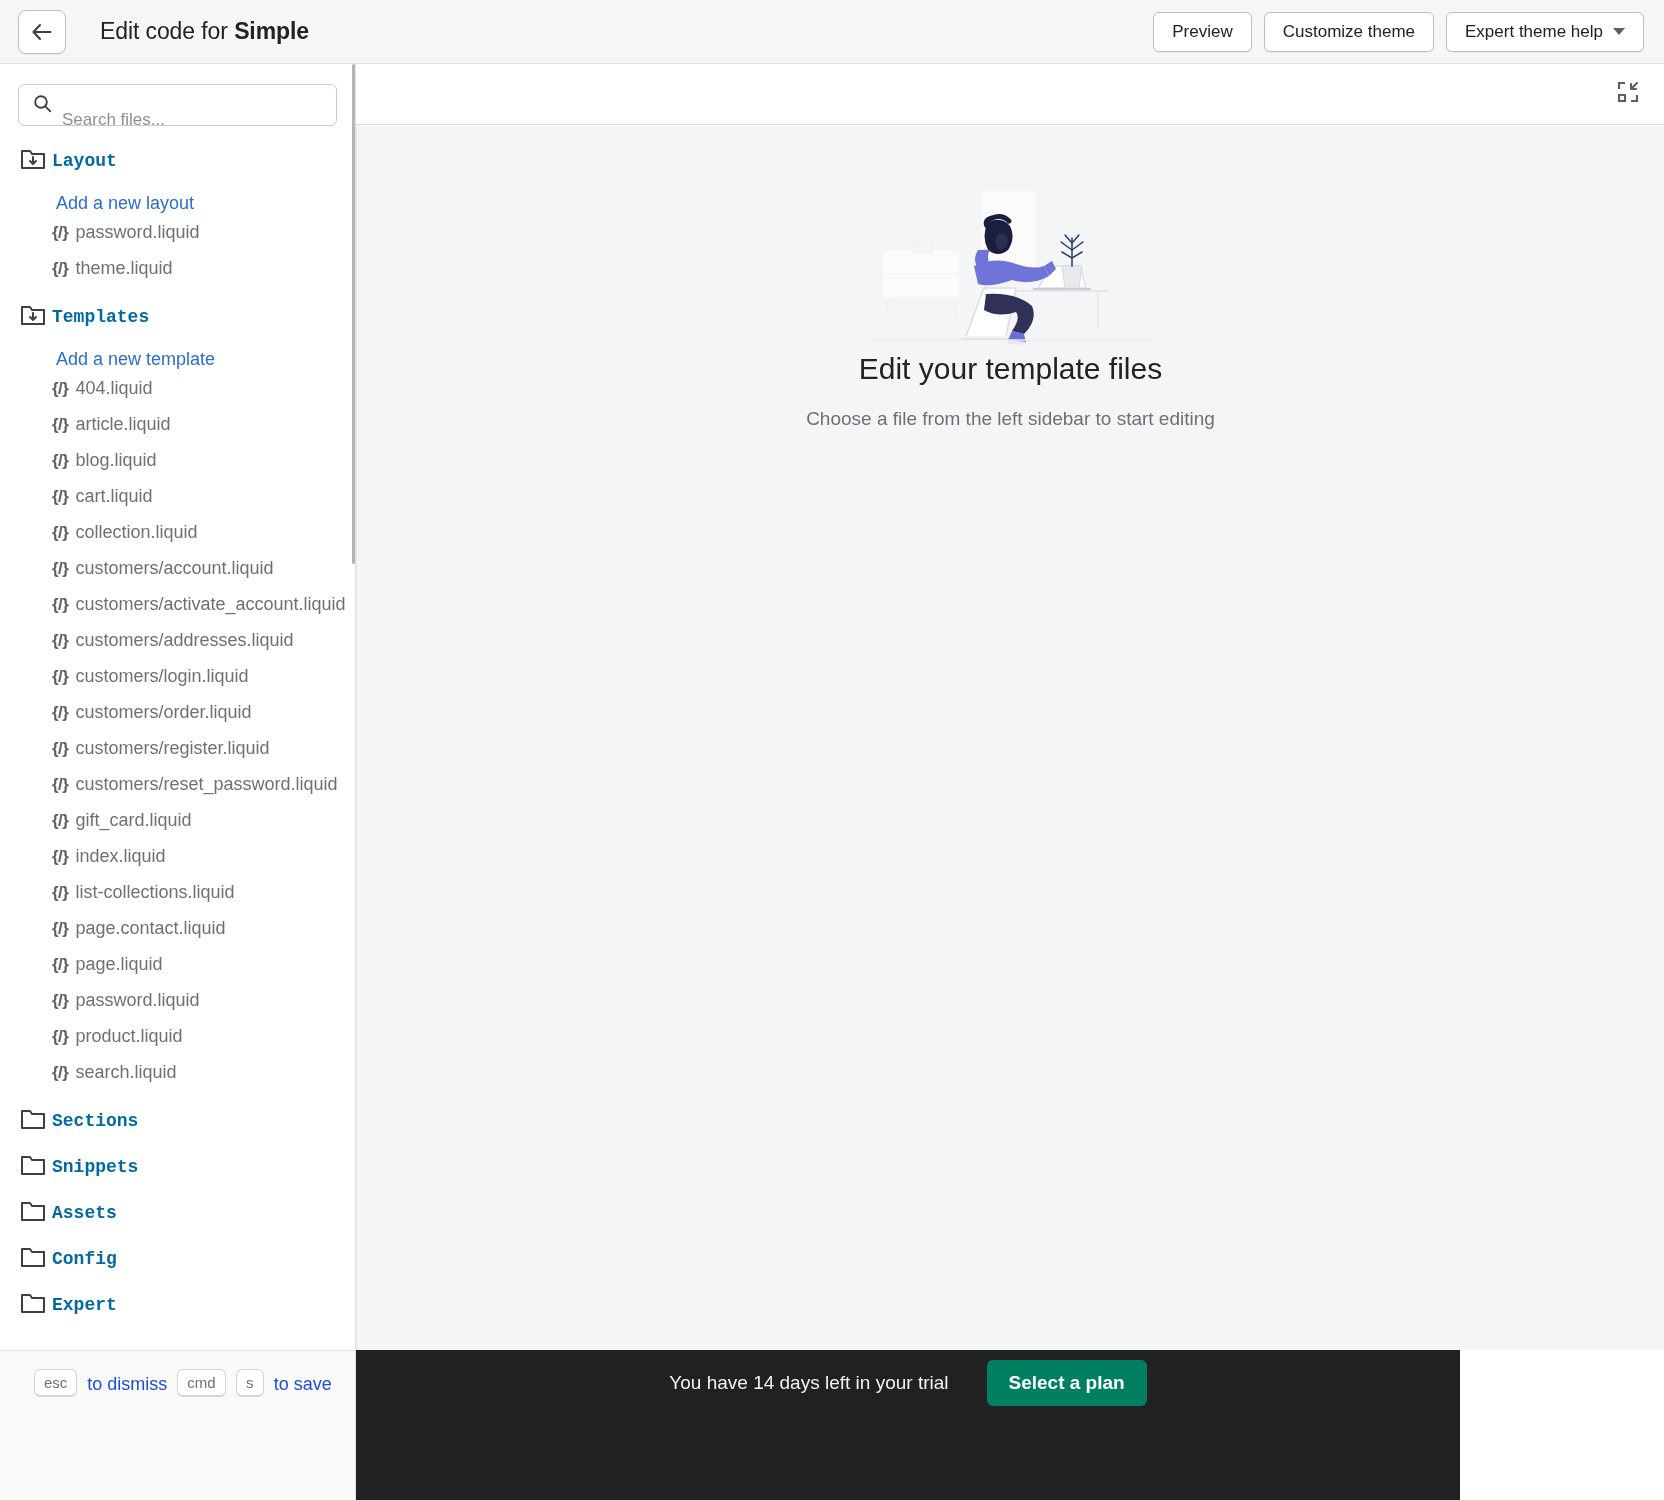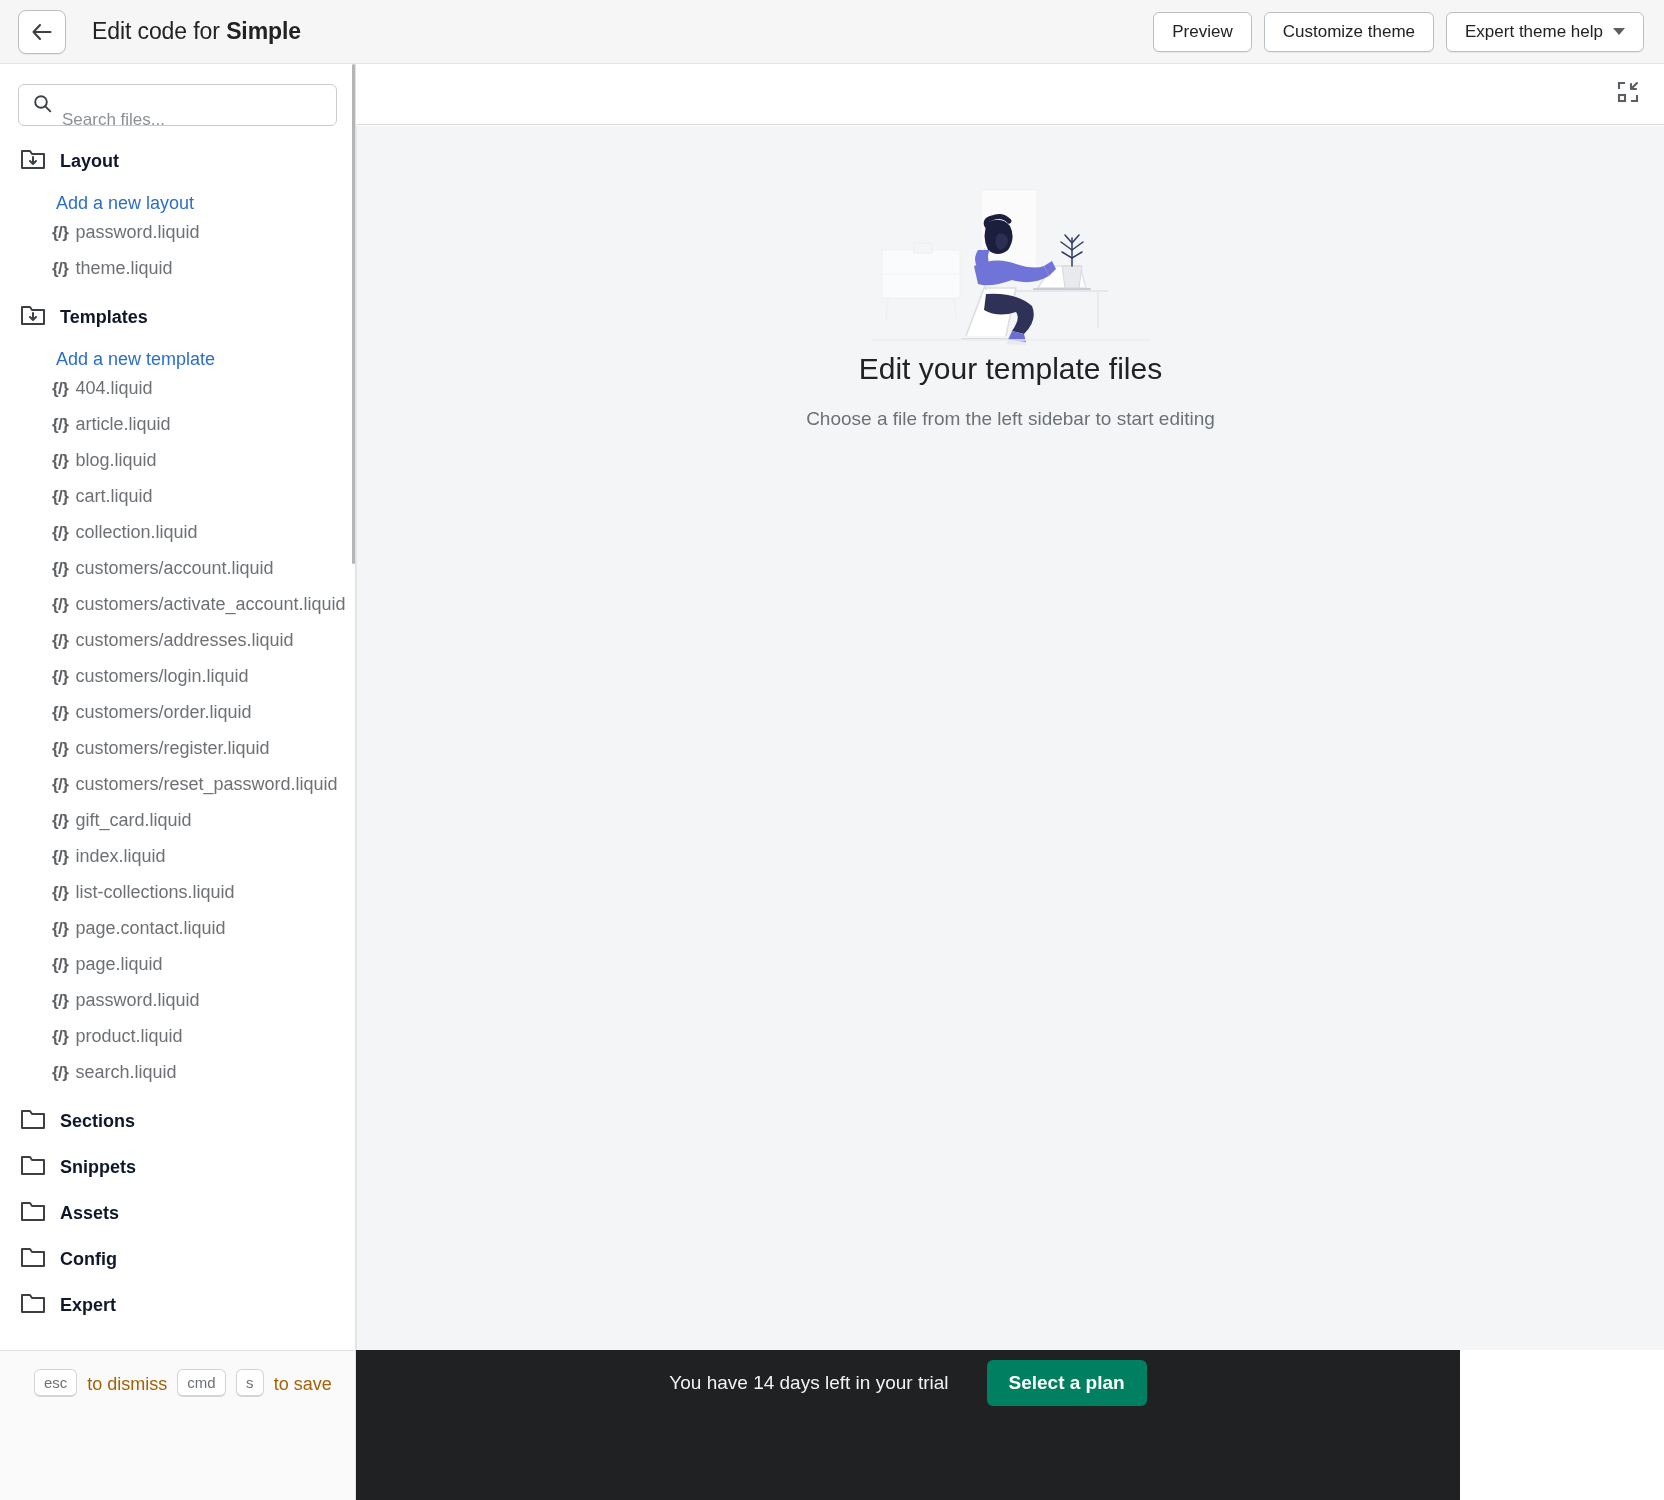--- a/index.html
+++ b/index.html
@@ -23,21 +23,21 @@
     width: 48px; height: 44px;
     background: #ffffff;
     border: 1px solid #babfc3;
     border-radius: 8px;
     display: flex; align-items: center; justify-content: center;
     box-shadow: 0 1px 0 rgba(0,0,0,0.05);
     cursor: pointer;
   }
   .back-btn svg { display:block; }
   .topbar-title {
-    margin-left: 26px;
+    margin-left: 34px;
     font-size: 23px;
     color: #202223;
     letter-spacing: -0.1px;
     white-space: nowrap;
   }
   .topbar-title b { font-weight: 700; }
   .topbar-actions {
     margin-left: auto; margin-right: 20px;
     display: flex; align-items: flex-end; gap: 12px;
   }
@@ -91,22 +91,22 @@
   .search-box input::placeholder { color: #8c9196; }
 
   .tree { padding: 4px 0 0 0; }
   .folder-row {
     display: flex; align-items: center;
     height: 46px;
     padding-left: 20px;
     cursor: pointer;
   }
   .folder-row .fname {
-    margin-left: 14px;
-    font-size: 18px; font-weight: 700; color: #0f172a;
+    margin-left: 6px;
+    font-size: 18px; font-weight: 700; color: #0369a1; font-family: Liberation Mono, monospace;
   }
   .file-row {
     display: flex; align-items: baseline;
     height: 36px;
     padding-left: 52px;
     cursor: pointer;
     white-space: nowrap;
   }
   .file-row .code-ico {
     font-size: 17px; color: #5c5f62; font-weight: 600;
@@ -149,21 +149,21 @@
     border: 1px solid #d2d5d8;
     border-bottom-width: 2px;
     border-radius: 6px;
     padding: 4px 9px;
     font-size: 15px;
     color: #6d7175;
     font-family: "Liberation Sans", sans-serif;
     min-width: 28px; text-align: center;
     cursor: pointer;
   }
-  .ktext { font-size: 18px; color: #a16207; line-height: 30px; }
+  .ktext { font-size: 18px; color: #1d4ed8; line-height: 30px; }
 
   
   .main {
     position: absolute; left: 356px; top: 64px;
     width: 1308px; height: 1286px;
     background: #ffffff;
   }
   .main-header {
     position: absolute; left: 0; top: 0;
     width: 1308px; height: 61px;

